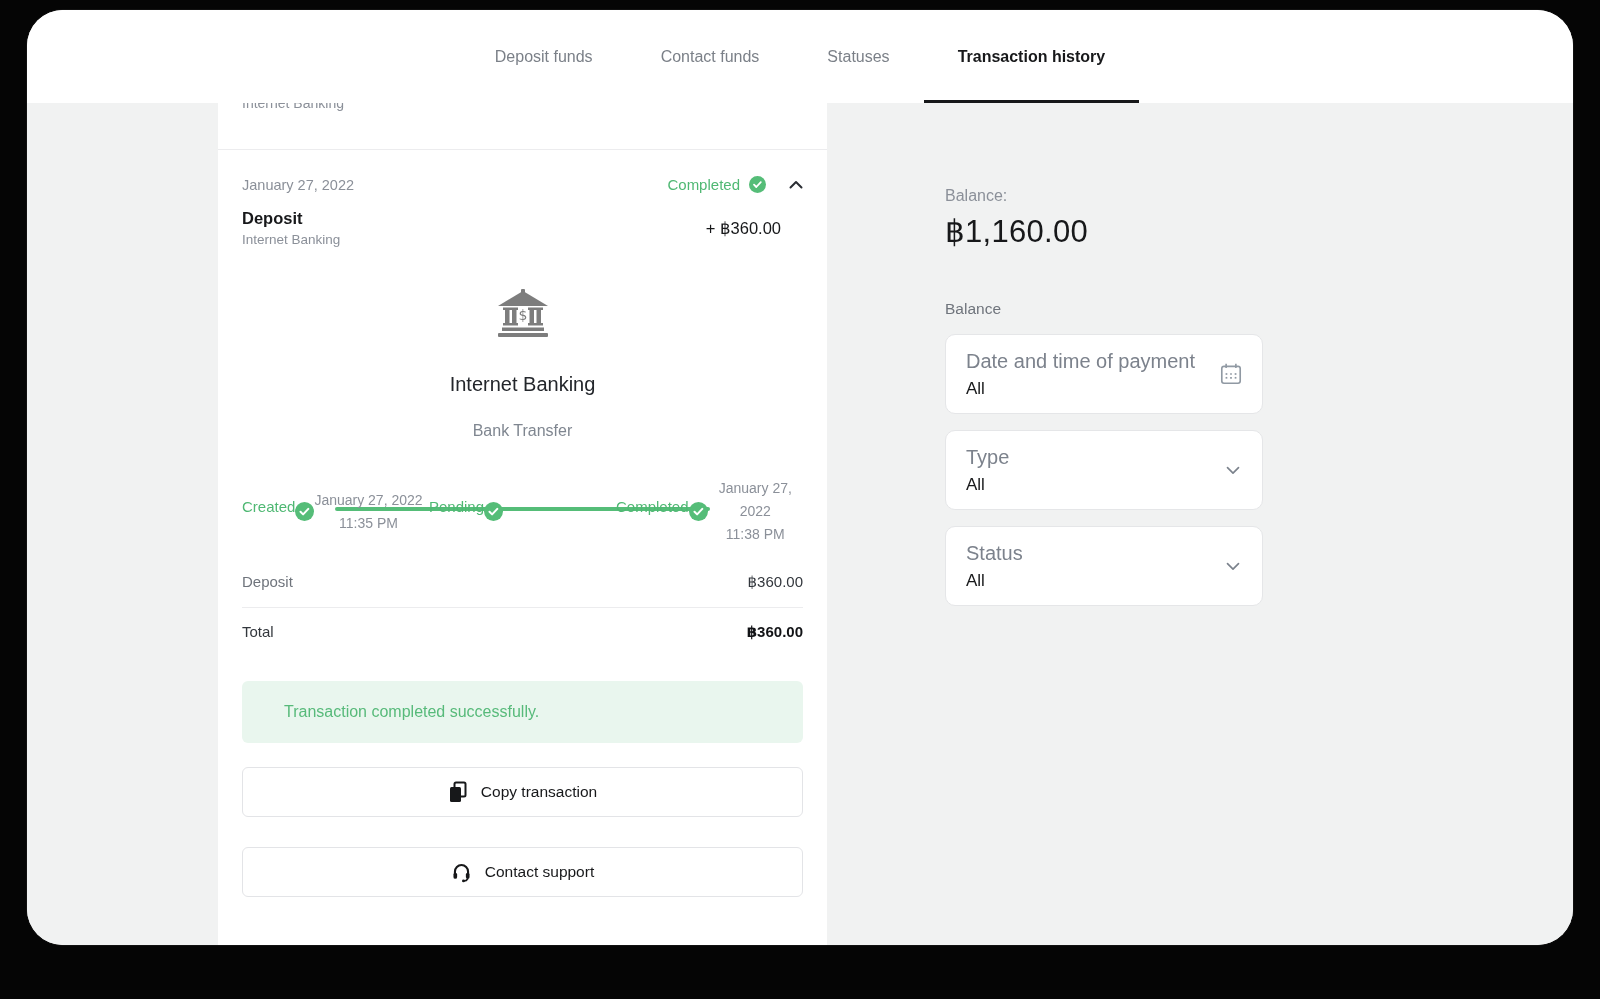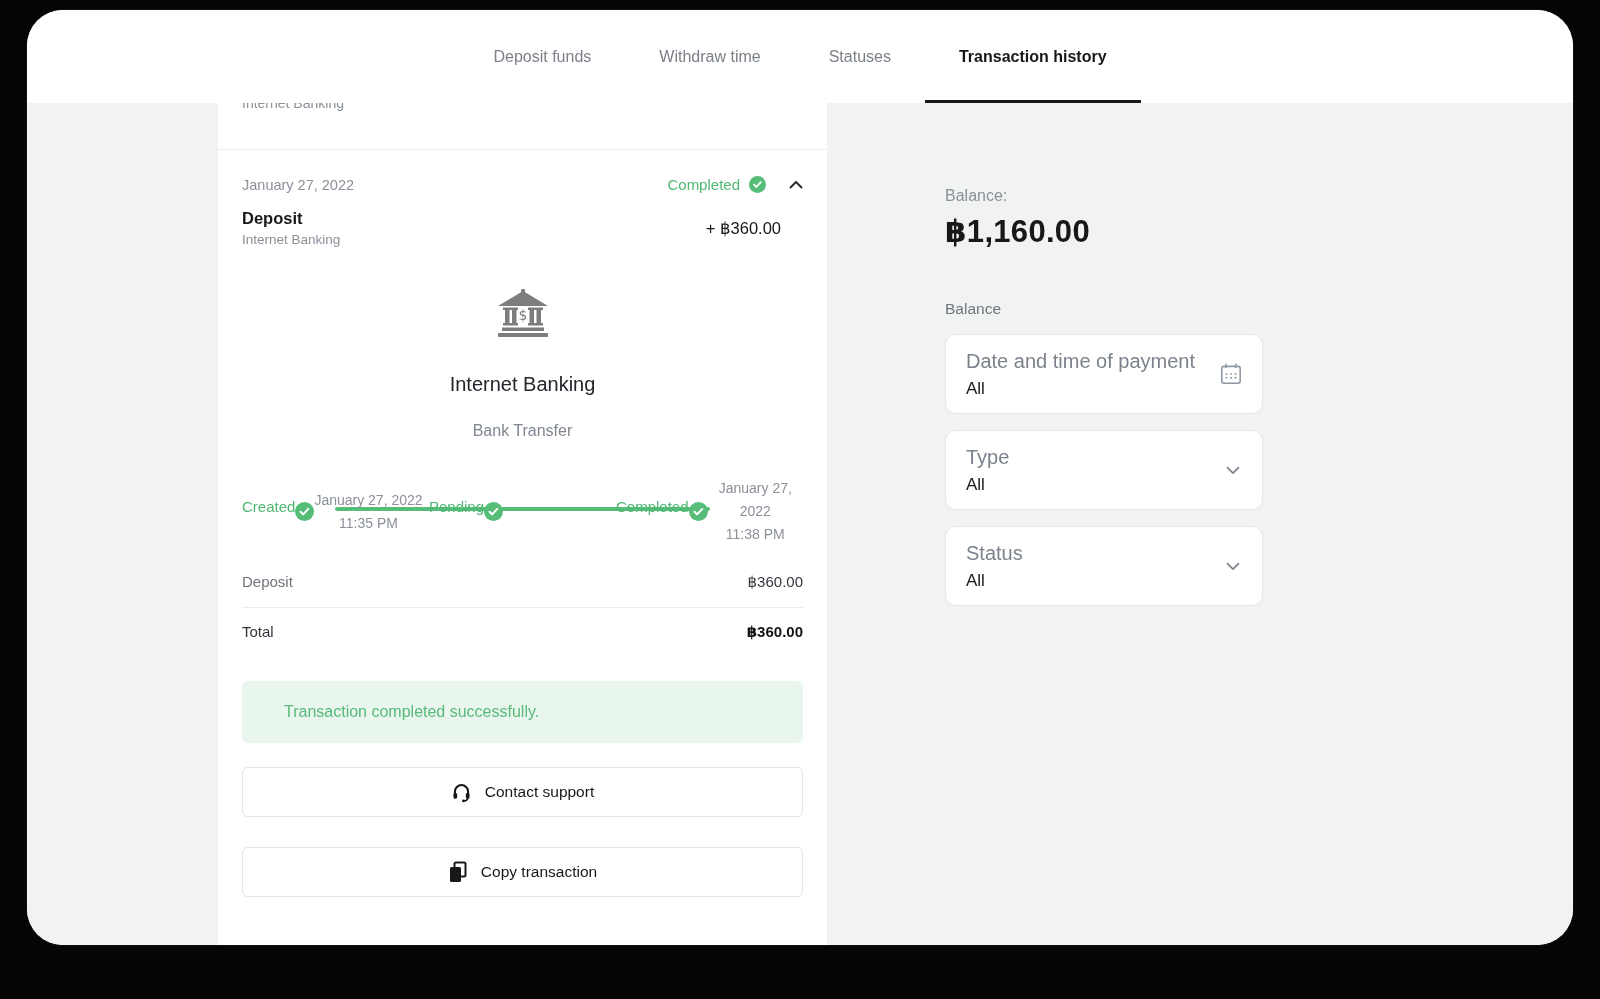--- a/index.html
+++ b/index.html
@@ -88,39 +88,39 @@
   .action-btn {
     margin-top:24px; height:50px; width:100%; background:#fff;
     border:1px solid #e3e4e7; border-radius:6px; cursor:pointer;
     display:flex; align-items:center; justify-content:center; gap:13px;
     font-size:15.5px; color:#17181a; font-family:inherit;
   }
   .action-btn + .action-btn { margin-top:30px; }
   
   .sidebar { position:absolute; left:918px; top:0; width:318px; }
   .balance-label { margin-top:84px; font-size:16px; color:#8b9099; }
-  .balance-value { margin-top:8px; font-size:31px; font-weight:700; color:#17181a; letter-spacing:0.3px; }
+  .balance-value { margin-top:8px; font-size:31px; font-weight:400; color:#17181a; letter-spacing:0.3px; }
   .filters-label { margin-top:50px; font-size:15.5px; color:#6f747c; }
   .filter-box {
     margin-top:16px; height:80px; background:#fff; border:1px solid #e5e6e8;
     border-radius:10px; padding:15px 20px; position:relative; cursor:pointer;
   }
   .filter-box:first-of-type { margin-top:32px; }
   .filter-label { font-size:20px; color:#7c828c; }
   .filter-value { font-size:17px; color:#17181a; margin-top:6px; }
   .filter-icon { position:absolute; right:18px; top:50%; transform:translateY(-50%); display:flex; }
 </style>
 </head>
 <body>
 
 <div class="window">
 
   <div class="tabs-bar">
     <div class="tab">Deposit funds</div>
-    <div class="tab">Withdraw time</div>
+    <div class="tab">Contact funds</div>
     <div class="tab">Statuses</div>
     <div class="tab active">Transaction history</div>
   </div>
 
   <div class="content">
 
     <div class="card">
 
       <div class="prev-row">Internet Banking</div>
 
@@ -231,39 +231,39 @@
 
         <div class="total-row">
           <span class="t-label">Total</span>
           <span class="t-value">฿360.00</span>
         </div>
 
         <div class="banner">Transaction completed successfully.</div>
 
         <button class="action-btn">
           <span style="display:flex;">
+            <svg width="20" height="22" viewBox="0 0 20 22">
+              <rect x="6.5" y="1.5" width="11" height="14" rx="1.5" fill="none" stroke="#17181a" stroke-width="2"></rect>
+              <rect x="2" y="6" width="11" height="15" rx="1.5" fill="#17181a"></rect>
+            </svg>
+          </span>
+          <span>Copy transaction</span>
+        </button>
+
+        <button class="action-btn">
+          <span style="display:flex;">
             <svg width="21" height="21" viewBox="0 0 24 24">
               <path d="M4.5 14v-3a7.5 7.5 0 0 1 15 0v3" fill="none" stroke="#17181a" stroke-width="2.4" stroke-linecap="round"></path>
               <rect x="2.8" y="12.2" width="4.2" height="7" rx="2.1" fill="#17181a"></rect>
               <rect x="17" y="12.2" width="4.2" height="7" rx="2.1" fill="#17181a"></rect>
               <path d="M19 19.2a4.5 4.5 0 0 1-4.2 2.4" fill="none" stroke="#17181a" stroke-width="2" stroke-linecap="round"></path>
               <circle cx="14.2" cy="21.6" r="1.6" fill="#17181a"></circle>
             </svg>
           </span>
           <span>Contact support</span>
-        </button>
-
-        <button class="action-btn">
-          <span style="display:flex;">
-            <svg width="20" height="22" viewBox="0 0 20 22">
-              <rect x="6.5" y="1.5" width="11" height="14" rx="1.5" fill="none" stroke="#17181a" stroke-width="2"></rect>
-              <rect x="2" y="6" width="11" height="15" rx="1.5" fill="#17181a"></rect>
-            </svg>
-          </span>
-          <span>Copy transaction</span>
         </button>
 
       </div>
     </div>
 
     <div class="sidebar">
       <div class="balance-label">Balance:</div>
       <div class="balance-value">฿1,160.00</div>
       <div class="filters-label">Balance</div>
 

